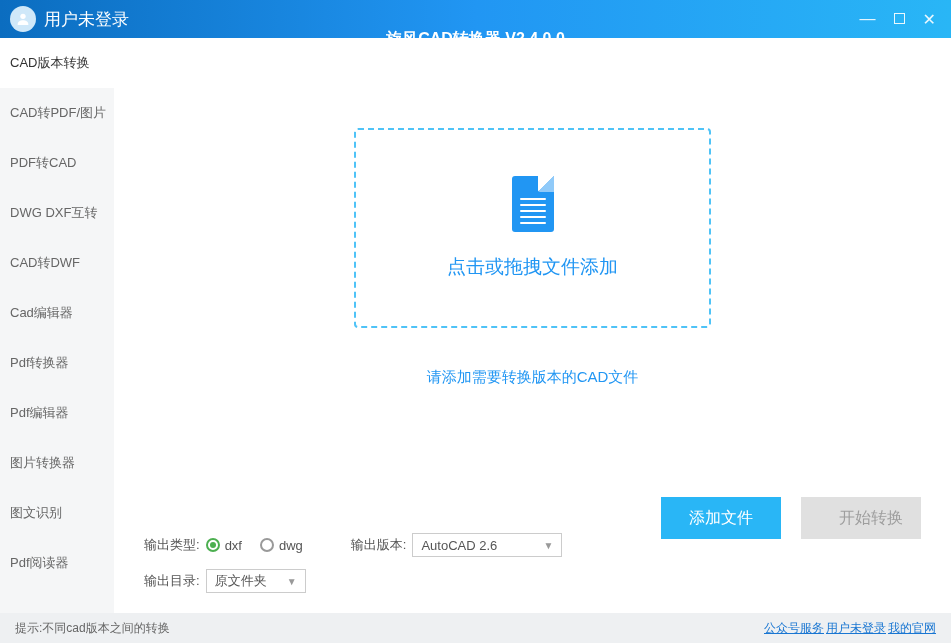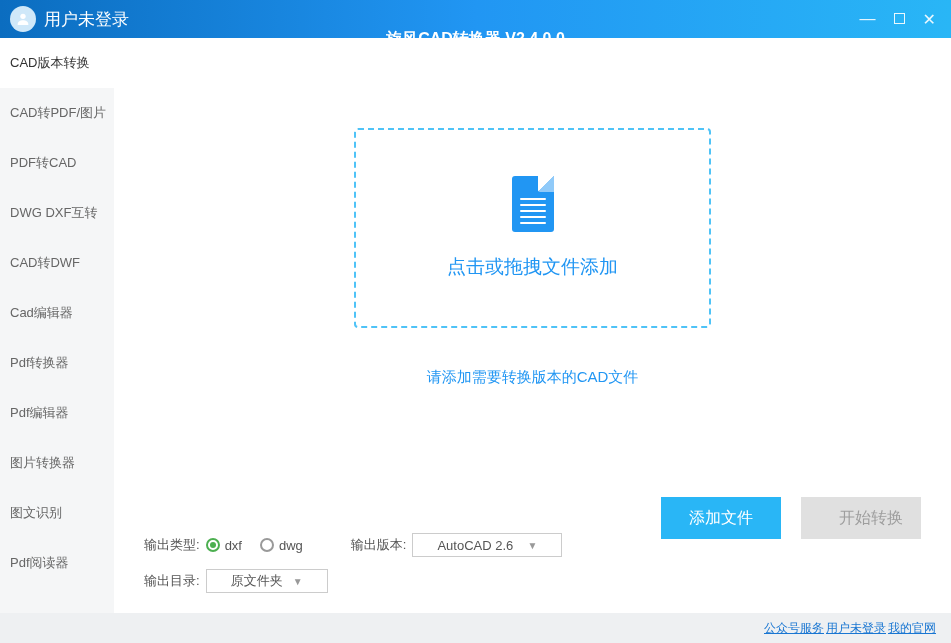--- a/index.html
+++ b/index.html
@@ -101,21 +101,21 @@
       border: 2px solid #999; margin-right: 5px; position: relative;
     }
     .radio.checked .radio-circle { border-color: #4caf50; }
     .radio.checked .radio-circle::after {
       content: ""; position: absolute; inset: 2px;
       background: #4caf50; border-radius: 50%;
     }
     .select {
       border: 1px solid #ccc; height: 24px;
       display: flex; align-items: center;
-      padding: 0 24px; min-width: 100px;
+      padding: 0 8px; min-width: 100px;
       cursor: pointer; background: #fff;
       justify-content: space-between;
       font-size: 13px; color: #555;
     }
     .select.wide { min-width: 150px; }
     .chevron { font-size: 10px; color: #999; margin-left: 10px; }
     .gap { width: 30px; }
     
     .statusbar {
       height: 30px; background: #eef0f2;
@@ -225,18 +225,19 @@
         <div class="select">
           <span>原文件夹</span>
           <span class="chevron">▼</span>
         </div>
       </div>
     </div>
   </div>
 </div>
 
 <div class="statusbar">
+  <span>提示:不同cad版本之间的转换</span>
   <div class="status-links">
     <a>公众号服务</a>
     <a>用户未登录</a>
     <a>我的官网</a>
   </div>
 </div>
 
 </body></html>

